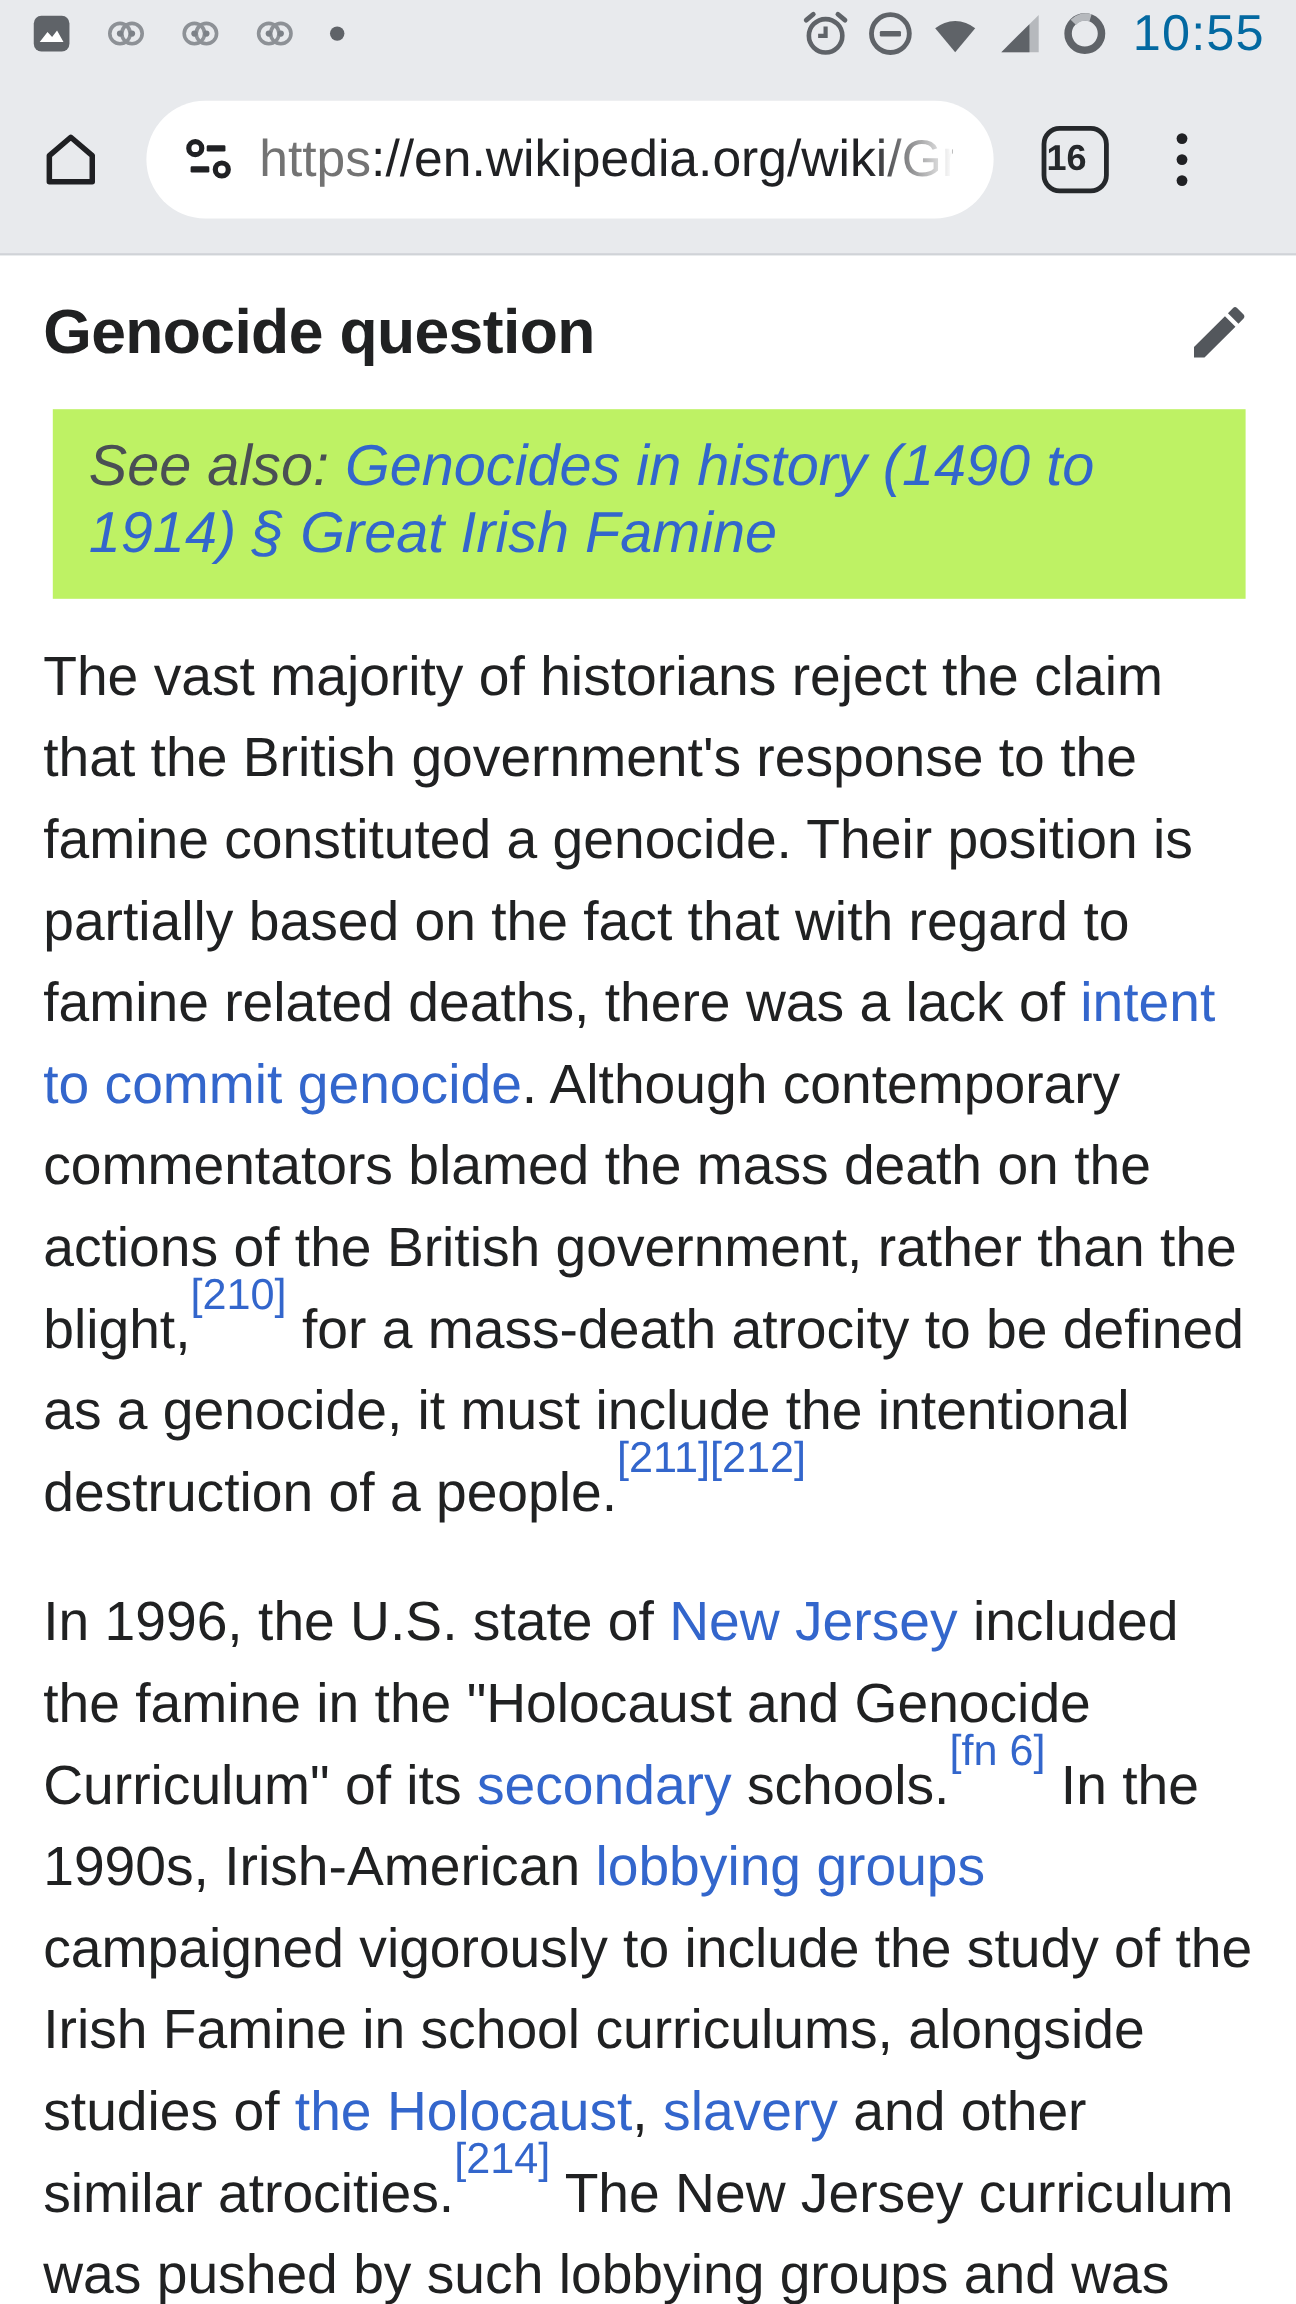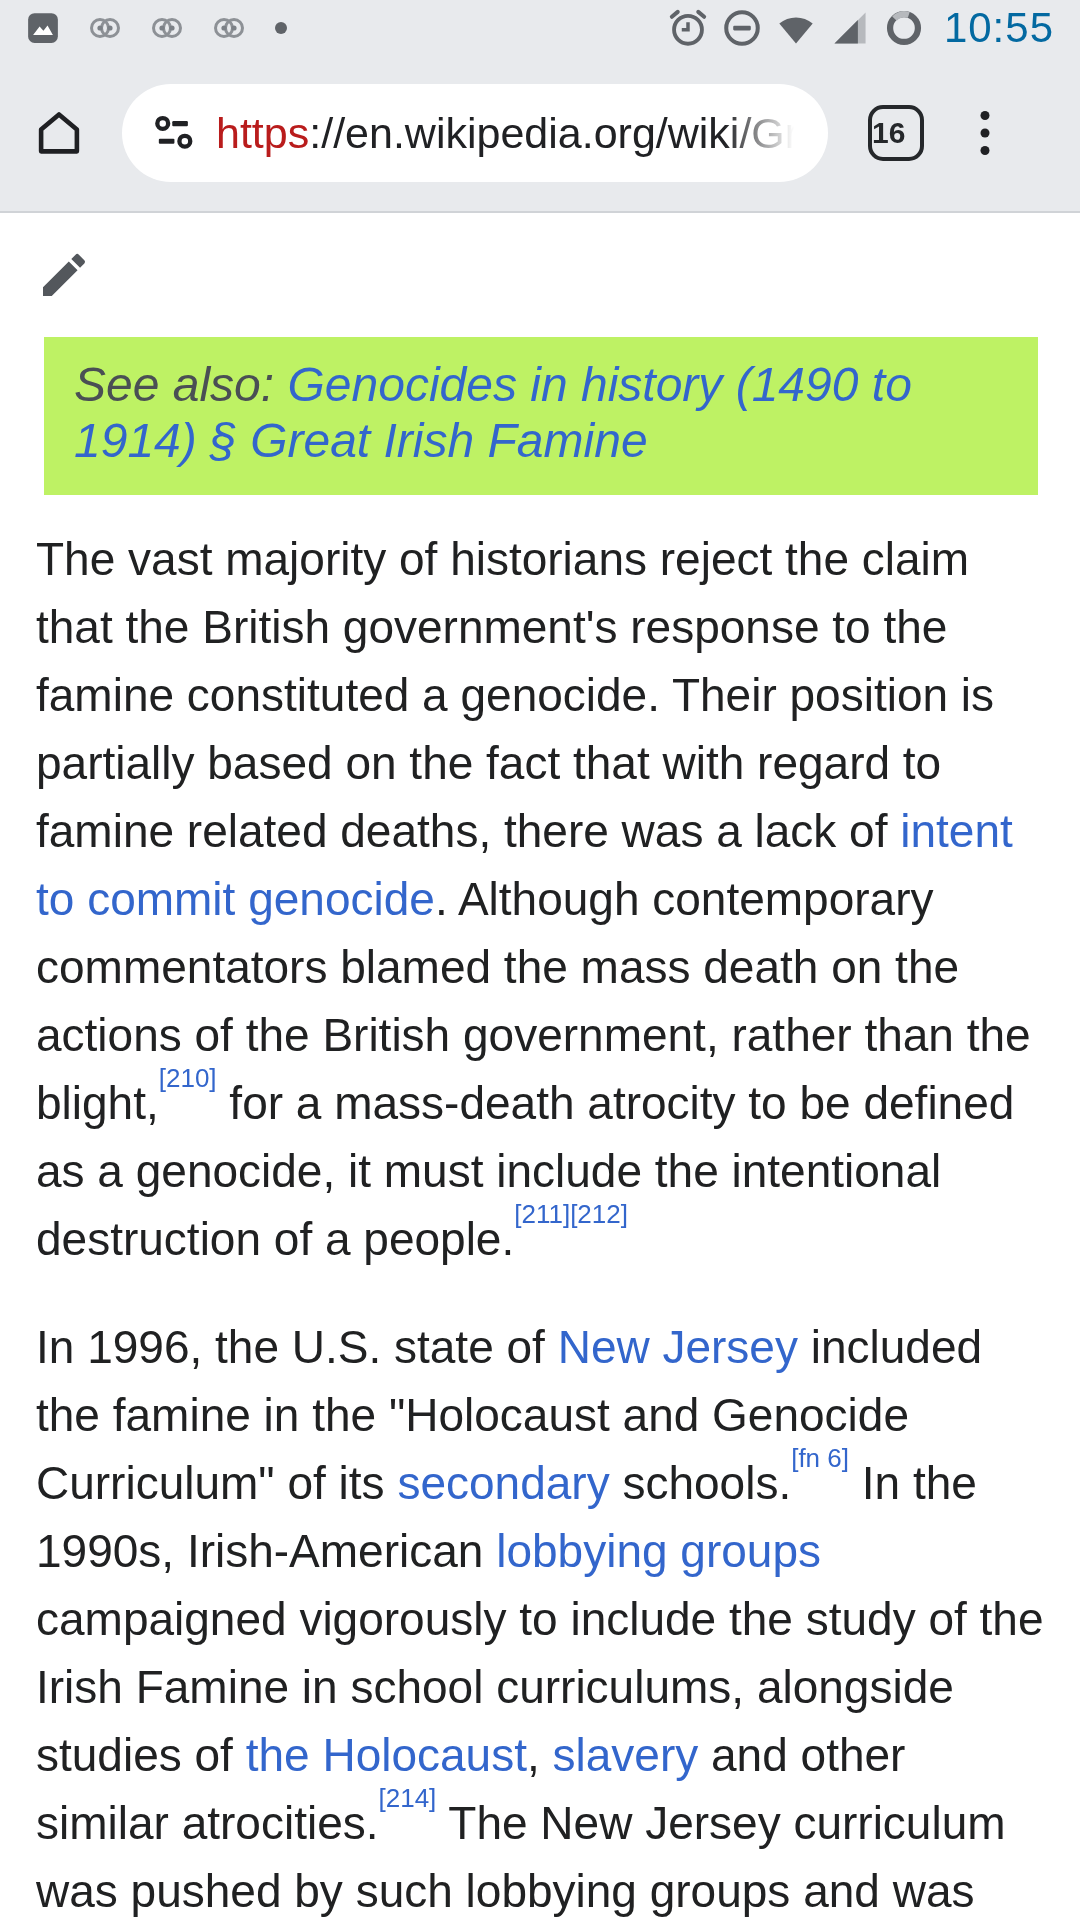--- a/index.html
+++ b/index.html
@@ -19,21 +19,21 @@
     display:flex; align-items:center; padding:0 30px; }
   .home-btn { width:58px; height:58px; flex:0 0 auto; }
   .omnibox { flex:1 1 auto; margin-left:34px; height:98px; background:#fff;
     border-radius:49px; display:flex; align-items:center; padding:0 34px 0 26px;
     max-width:706px; }
   .site-info { width:52px; height:52px; flex:0 0 auto; margin-right:16px; }
   .url-text { flex:1 1 auto; font-size:43px; color:#202124; white-space:nowrap;
     overflow:hidden; position:relative; height:60px; line-height:60px; }
   .url-text::after { content:""; position:absolute; top:0; right:0; width:70px; height:100%;
     background:linear-gradient(to right, rgba(255,255,255,0), #fff); }
-  .url-scheme { color:#b91c1c; }
+  .url-scheme { color:#737373; }
   .tab-btn { margin-left:40px; width:56px; height:56px; border:4px solid #25282b;
     border-radius:15px; display:flex; align-items:center; justify-content:flex-start;
     flex:0 0 auto; background:transparent; }
   .tab-count { font-size:30px; font-weight:700; color:#25282b; }
   .menu-btn { margin-left:46px; width:30px; height:60px; display:flex; align-items:center;
     justify-content:center; flex:0 0 auto; }
 
   
   .content { background:#fff; padding:0 36px; }
   .heading-row { display:flex; align-items:center; justify-content:space-between;
@@ -41,21 +41,21 @@
   .page-title { font-size:52px; font-weight:700; color:#202122; letter-spacing:-0.5px; }
   .edit-btn { width:56px; height:56px; }
 
   .hatnote { background:#bef264; margin:34px 6px 0 8px; padding:20px 30px 26px 30px;
     font-style:italic; font-size:48px; line-height:56px; color:#4a4f54; }
   .hatnote a { color:#3366cc; text-decoration:none; font-style:italic; }
 
   .body-text p { font-size:46px; line-height:68px; color:#202122; margin-top:30px; }
   .body-text p + p { margin-top:40px; }
   .wlink { color:#3366cc; text-decoration:none; }
-  sup.ref { font-size:26px; line-height:0; position:relative; top:-16px;
+  sup.ref { font-size:36px; line-height:0; position:relative; top:-16px;
     color:#3366cc; }
 </style>
 </head>
 <body>
 
 <div class="status-bar">
   <div class="sb-left">
     <svg class="sb-ico" width="34" height="34" viewBox="0 0 24 24">
       <rect x="1.5" y="1.5" width="21" height="21" rx="4.5" fill="#5f6368"></rect>
       <path d="M5 17 L9.6 11 L12.3 14 L15.2 10.2 L19 17 Z" fill="#fff"></path>
@@ -130,20 +130,21 @@
   <svg class="menu-btn" viewBox="0 0 24 48" width="30" height="60">
     <circle cx="12" cy="10" r="3.6" fill="#202124"></circle>
     <circle cx="12" cy="24" r="3.6" fill="#202124"></circle>
     <circle cx="12" cy="38" r="3.6" fill="#202124"></circle>
   </svg>
 </div>
 
 <div class="content">
 
   <div class="heading-row">
+    <h2 class="page-title">Genocide question</h2>
     <svg class="edit-btn" viewBox="0 0 24 24">
       <path d="M3 17.25V21h3.75L17.81 9.94l-3.75-3.75L3 17.25zM20.71 7.04c.39-.39.39-1.02 0-1.41l-2.34-2.34a.996.996 0 0 0-1.41 0l-1.83 1.83 3.75 3.75 1.83-1.83z" fill="#53575c"></path>
     </svg>
   </div>
 
   <div class="hatnote"><span>See also: </span><a href="#">Genocides in history (1490 to 1914) § Great Irish Famine</a></div>
 
   <div class="body-text">
     <p><span>The vast majority of historians reject the claim that the British government's response to the famine constituted a genocide. Their position is partially based on the fact that with regard to famine related deaths, there was a lack of </span><a class="wlink" href="#">intent to commit genocide</a><span>. Although contemporary commentators blamed the mass death on the actions of the British government, rather than the blight,</span><sup class="ref">[210]</sup><span> for a mass-death atrocity to be defined as a genocide, it must include the intentional destruction of a people.</span><sup class="ref">[211]</sup><sup class="ref">[212]</sup></p>
     <p><span>In 1996, the U.S. state of </span><a class="wlink" href="#">New Jersey</a><span> included the famine in the "Holocaust and Genocide Curriculum" of its </span><a class="wlink" href="#">secondary</a><span> schools.</span><sup class="ref">[fn 6]</sup><span> In the 1990s, Irish-American </span><a class="wlink" href="#">lobbying groups</a><span> campaigned vigorously to include the study of the Irish Famine in school curriculums, alongside studies of </span><a class="wlink" href="#">the Holocaust</a><span>, </span><a class="wlink" href="#">slavery</a><span> and other similar atrocities.</span><sup class="ref">[214]</sup><span> The New Jersey curriculum was pushed by such lobbying groups and was drafted by the librarian James Mullin.</span></p>

